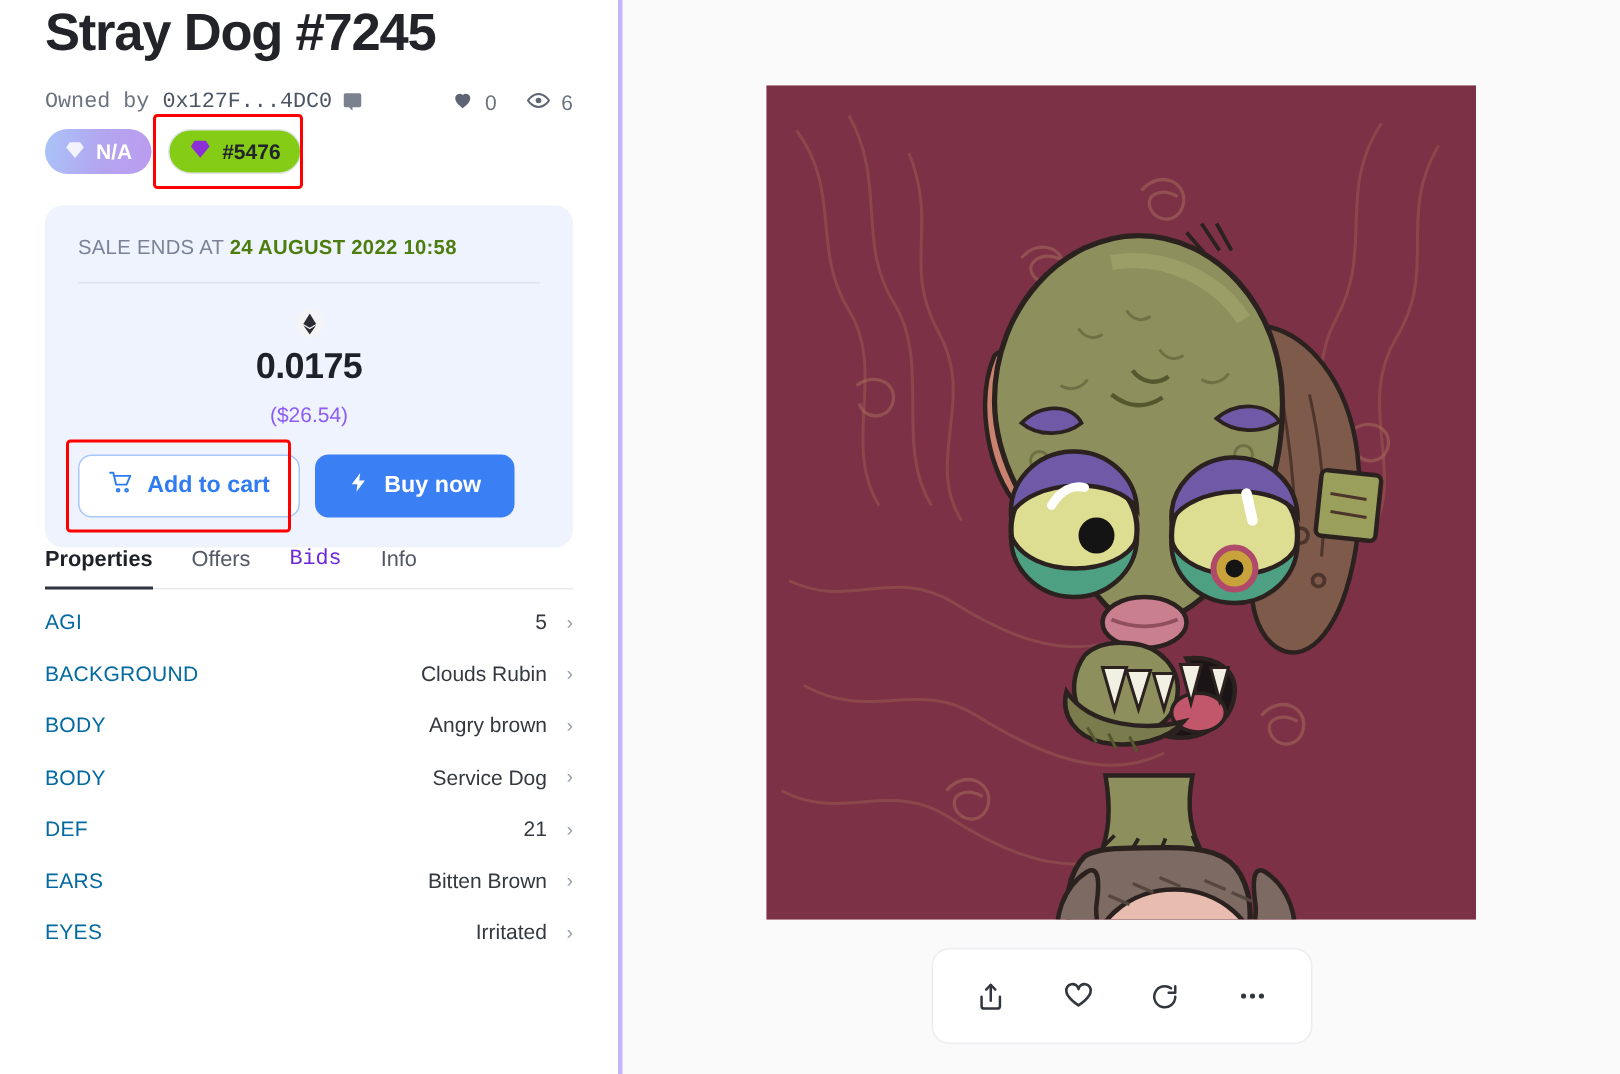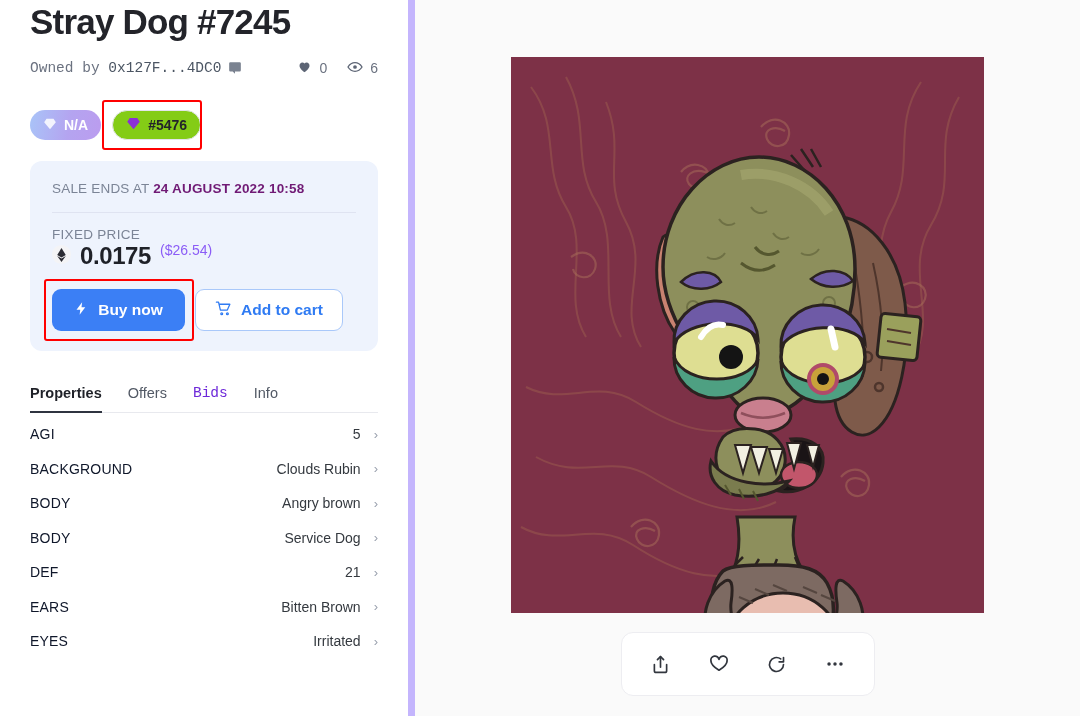--- a/index.html
+++ b/index.html
@@ -8,21 +8,21 @@
     font-family: "Liberation Sans", sans-serif;
     background: #ffffff;
     overflow: hidden;
   }
   #app { position: relative; width: 1080px; height: 716px; display: flex; }
 
   
   .left-col {
     width: 415px; height: 716px;
     background: #ffffff;
-    border-right: 7px solid #c4b5fd;
+    border-right: 3px solid #c4b5fd;
     padding: 0 30px;
     position: relative;
   }
 
   .title {
     font-size: 35px;
     font-weight: 700;
     color: #23242a;
     letter-spacing: -0.8px;
     line-height: 1.0;
@@ -34,21 +34,21 @@
     display: flex; align-items: center;
     margin-top: 19px;
     height: 20px;
   }
   .owner-text { font-size: 14.5px; color: #6b7280; white-space: nowrap; font-family: Liberation Mono, monospace; }
   .owner-addr { color: #4b5563; }
   .chat-icon { margin-left: 7px; display: inline-flex; align-items: center; color: #7a8290; }
   .stats { margin-left: auto; display: flex; align-items: center; gap: 20px; color: #6b7280; font-size: 14px; }
   .stat { display: flex; align-items: center; gap: 7px; }
 
-  .badges { display: flex; align-items: center; gap: 11px; margin-top: 32px; position: relative; }
+  .badges { display: flex; align-items: center; gap: 11px; margin-top: 8px; position: relative; }
   .badge {
     display: inline-flex; align-items: center; gap: 7px;
     height: 30px; padding: 0 13px; border-radius: 15px;
     font-size: 14px; font-weight: 700;
   }
   .badge-rank {
     background: linear-gradient(100deg, #a9c4f8 0%, #b4a4f0 55%, #bb9cef 100%);
     color: #ffffff;
   }
   .badge-id {
@@ -59,24 +59,24 @@
 
   
   .sale-card {
     margin-top: 21px;
     background: #eef3fd;
     border-radius: 12px;
     padding: 20px 22px 20px 22px;
     position: relative;
   }
   .sale-ends { font-size: 13.5px; color: #7b8496; letter-spacing: 0.2px; }
-  .sale-ends b { color: #701a75; font-weight: 700; }
+  .sale-ends b { color: #4d7c0f; font-weight: 700; }
   .divider { height: 1px; background: #dfe3f1; margin: 16px 0 14px 0; }
   .fixed-label { font-size: 13.5px; color: #7b8496; letter-spacing: 0.3px; }
-  .price-row { display: flex; align-items: flex-start; gap: 9px; margin-top: 0; }
+  .price-row { display: flex; align-items: center; gap: 9px; margin-top: 0; flex-direction: column; }
   .eth-badge {
     width: 19px; height: 19px; border-radius: 50%;
     background: #f4f4f6; display: inline-flex; align-items: center; justify-content: center;
     position: relative; top: 3px; flex: 0 0 auto;
   }
   .price-val { font-size: 24px; font-weight: 700; color: #1f2128; letter-spacing: -0.4px; }
   .price-usd { font-size: 14px; color: #8b5cf6; }
 
   .btn-row { display: flex; gap: 10px; margin-top: 19px; position: relative; }
   .btn {
@@ -88,38 +88,38 @@
   .btn-secondary { width: 148px; background: #ffffff; color: #2f7bf3; border: 1.5px solid #a9c8fa; }
   #hl-buy { left: -8px; top: -10px; width: 150px; height: 62px; }
 
   .offer-line { margin-top: 15px; font-size: 14px; color: #8b93a3; position: relative; display: flex; align-items: center; gap: 0; }
   .offer-link { color: #2f7bf3; font-weight: 700; display: inline-flex; align-items: center; gap: 5px; }
   #hl-offer { left: 74px; top: -7px; width: 100px; height: 33px; }
 
   .collection-desc { margin-top: 23px; font-size: 14px; color: #6b7280; }
 
   
-  .tabs { display: flex; gap: 26px; margin-top: 34px; border-bottom: 1px solid #e8e9ee; }
+  .tabs { display: flex; gap: 26px; border-bottom: 1px solid #e8e9ee; }
   .tab {
     padding-bottom: 11px; font-size: 14.5px; color: #525965; cursor: pointer;
     position: relative; background: none; border: none; font-family: inherit;
   }
   .tab.active { color: #1f2128; font-weight: 700; }
   .tab.active::after {
     content: ""; position: absolute; left: 0; right: 0; bottom: -1px; height: 2.5px; background: #2f3440;
   }
   .tab.disabled { color: #6d28d9; font-family: Liberation Mono, monospace; }
 
   
   .props { margin-top: 4px; }
   .prop-row {
     display: flex; align-items: center; height: 34.5px;
     font-size: 14px; cursor: pointer;
   }
-  .prop-key { color: #0f172a; letter-spacing: 0.2px; }
+  .prop-key { color: #0369a1; letter-spacing: 0.2px; }
   .prop-val { margin-left: auto; color: #34393f; }
   .prop-chev { margin-left: 13px; color: #9aa1ae; font-size: 13px; }
 
   
   .right-col {
     flex: 1; height: 716px; background: #fafafa;
     display: flex; flex-direction: column; align-items: center;
   }
   .art-frame {
     width: 473px; height: 556px; margin-top: 57px;
@@ -197,50 +197,49 @@
         <span>#5476</span>
       </span>
       <span class="hl-box" id="hl-badge"></span>
     </div>
 
     <div class="sale-card">
       <div class="sale-ends">
         <span>SALE ENDS AT </span><b>24 AUGUST 2022 10:58</b>
       </div>
       <div class="divider"></div>
-      <div class="fixed-label">FIXED PRICE</div>
       <div class="price-row">
         <span class="eth-badge">
           <svg width="9" height="14" viewBox="0 0 12 19">
               <path d="M6 0 11.8 9.5 6 13 .2 9.5z" fill="#2b2b33"></path>
               <path d="M6 14.2 11.8 10.7 6 19 .2 10.7z" fill="#2b2b33"></path>
             </svg>
         </span>
         <span class="price-val">0.0175</span>
         <span class="price-usd">($26.54)</span>
       </div>
 
       <div class="btn-row">
-        <button class="btn btn-primary">
-          <span>
-            <svg width="15" height="17" viewBox="0 0 24 24" fill="#ffffff">
-                <path d="M13 2 4 14h6l-1 8 9-12h-6z"></path>
-              </svg>
-          </span>
-          <span>Buy now</span>
-        </button>
         <button class="btn btn-secondary">
           <span>
             <svg width="17" height="17" viewBox="0 0 24 24" fill="none" stroke="#2f7bf3" stroke-width="1.8" stroke-linecap="round" stroke-linejoin="round">
                 <path d="M2 3h3l2.6 11.2h9.8L21 6H6"></path>
                 <circle cx="9.5" cy="19.5" r="1.3"></circle>
                 <circle cx="17.5" cy="19.5" r="1.3"></circle>
               </svg>
           </span>
           <span>Add to cart</span>
+        </button>
+        <button class="btn btn-primary">
+          <span>
+            <svg width="15" height="17" viewBox="0 0 24 24" fill="#ffffff">
+                <path d="M13 2 4 14h6l-1 8 9-12h-6z"></path>
+              </svg>
+          </span>
+          <span>Buy now</span>
         </button>
         <span class="hl-box" id="hl-buy"></span>
       </div>
 
     </div>
 
 
     <div class="tabs">
       <button class="tab active">Properties</button>
       <button class="tab">Offers</button>

